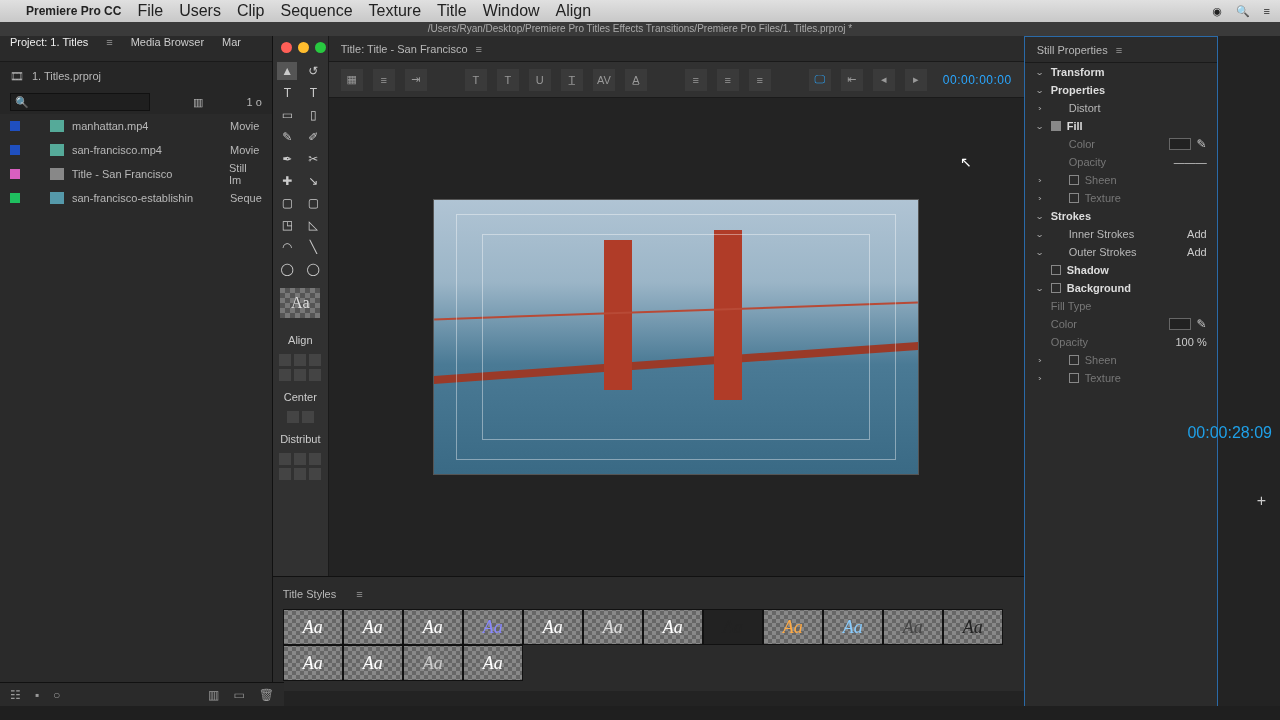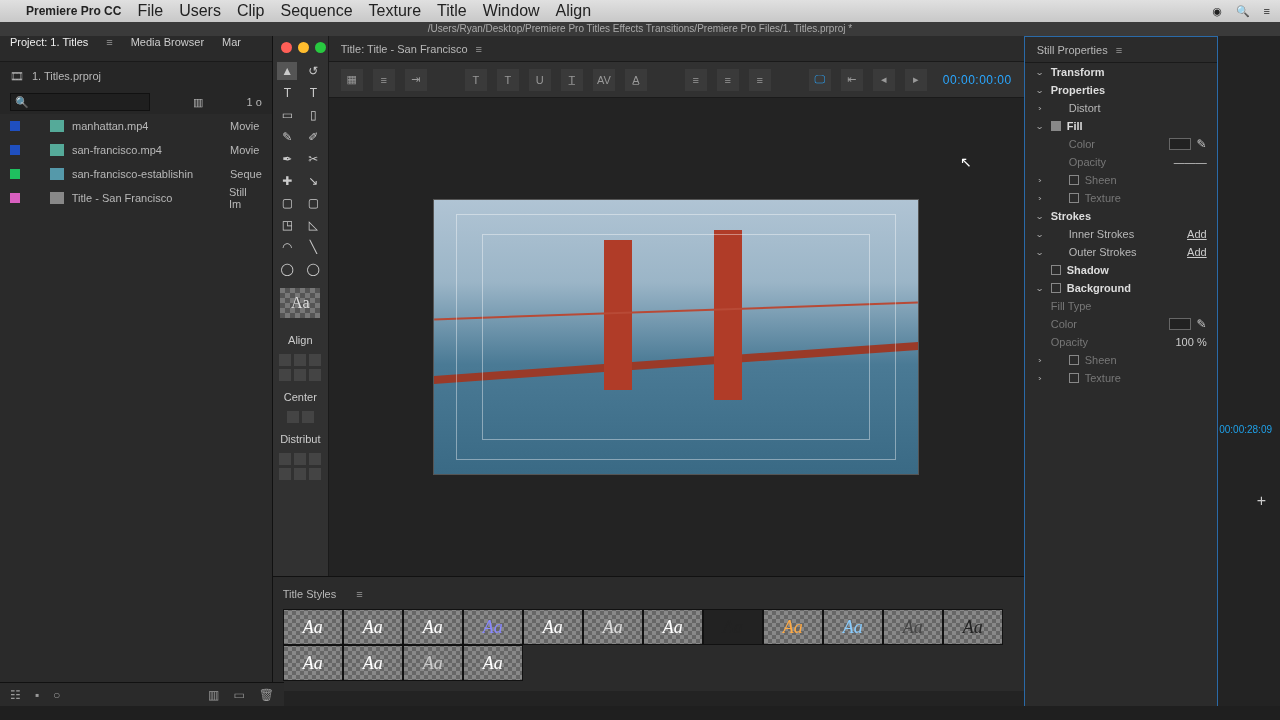--- a/index.html
+++ b/index.html
@@ -59,27 +59,27 @@
 .stylehdr { height:22px; display:flex; align-items:center; gap:20px; }
 .stylegrid { display:flex; flex-wrap:wrap; gap:0; margin-top:4px; }
 .stylecell { width:60px; height:36px; border:1px solid #111; display:flex; align-items:center; justify-content:center; font-family:Georgia,serif; font-size:18px; font-style:italic; background:repeating-conic-gradient(#666 0% 25%,#888 0% 50%) 0/8px 8px; color:#eee; }
 .rightpanel { width:310px; background:#2b2b2b; border-left:1px solid #1a1a1a; border:1px solid #2a6aa8; display:flex; flex-direction:column; }
 .rphdr { height:26px; display:flex; align-items:center; padding:0 12px; gap:8px; border-bottom:1px solid #1a1a1a; }
 .prop { height:18px; display:flex; align-items:center; padding:0 10px; gap:6px; }
 .prop .tw { width:10px; text-align:center; color:#aaa; transform:scaleY(0.7); }
 .prop.dim { color:#777; }
 .prop .lbl { flex:1; }
 .prop .val { color:#ccc; }
-.prop .link { color:#ccc; text-decoration:underline; cursor:pointer; }
+.prop .link { color:#ccc; cursor:pointer; }
 .ck { width:10px; height:10px; border:1px solid #888; display:inline-block; }
 .ck.on { background:#888; }
 .colorchip { width:22px; height:12px; background:#222; border:1px solid #666; }
 .eyedrop { font-size:12px; color:#ccc; }
 .farRight { width:100px; background:#232323; display:flex; flex-direction:column; align-items:center; padding-top:360px; gap:10px; color:#ccc; position:relative; }
-.farRight .tc { position:absolute; top:388px; right:8px; color:#1fa0e8; font-size:10px; }
+.farRight .tc { position:absolute; top:388px; right:8px; color:#1fa0e8; font-size:16px; }
 .bottombar { position:absolute; left:0; bottom:14px; height:24px; width:284px; background:#2a2a2a; display:flex; align-items:center; gap:14px; padding:0 10px; border-top:1px solid #111; }
 .bottombar span { color:#999; font-size:12px; }
 .status { position:absolute; left:0; bottom:0; height:14px; width:1280px; background:#1f1f1f; }
 </style>
 </head>
 <body>
 
 <div class="menubar">
   <span class="apple"></span>
   <span class="app">Premiere Pro CC</span>
@@ -129,32 +129,32 @@
   <span>Movie</span>
         </div>
         <div class="row">
           <span class="swatch" style="background:#1f4fbf"></span>
   <span style="width:14px"></span>
   <span class="clipicon"></span>
   <span class="rname">san-francisco.mp4</span>
   <span>Movie</span>
         </div>
         <div class="row">
+          <span class="swatch" style="background:#d85fbf"></span>
+  <span style="width:14px"></span>
+  <span class="titicon"></span>
+  <span class="rname">Title - San Francisco</span>
+  <span>Still Im</span>
+        </div>
+        <div class="row">
           <span class="swatch" style="background:#1fbf5f"></span>
   <span style="width:14px"></span>
   <span class="seqicon"></span>
   <span class="rname">san-francisco-establishin</span>
   <span>Seque</span>
-        </div>
-        <div class="row">
-          <span class="swatch" style="background:#d85fbf"></span>
-  <span style="width:14px"></span>
-  <span class="titicon"></span>
-  <span class="rname">Title - San Francisco</span>
-  <span>Still Im</span>
         </div>
       </div>
   </div>
 
   <div class="centerarea">
     <div class="titlewin">
       <div class="macbtns">
         <div class="macbtn" style="background:#ff5f57"></div>
         <div class="macbtn" style="background:#ffbd2e"></div>
         <div class="macbtn" style="background:#28c940"></div>

